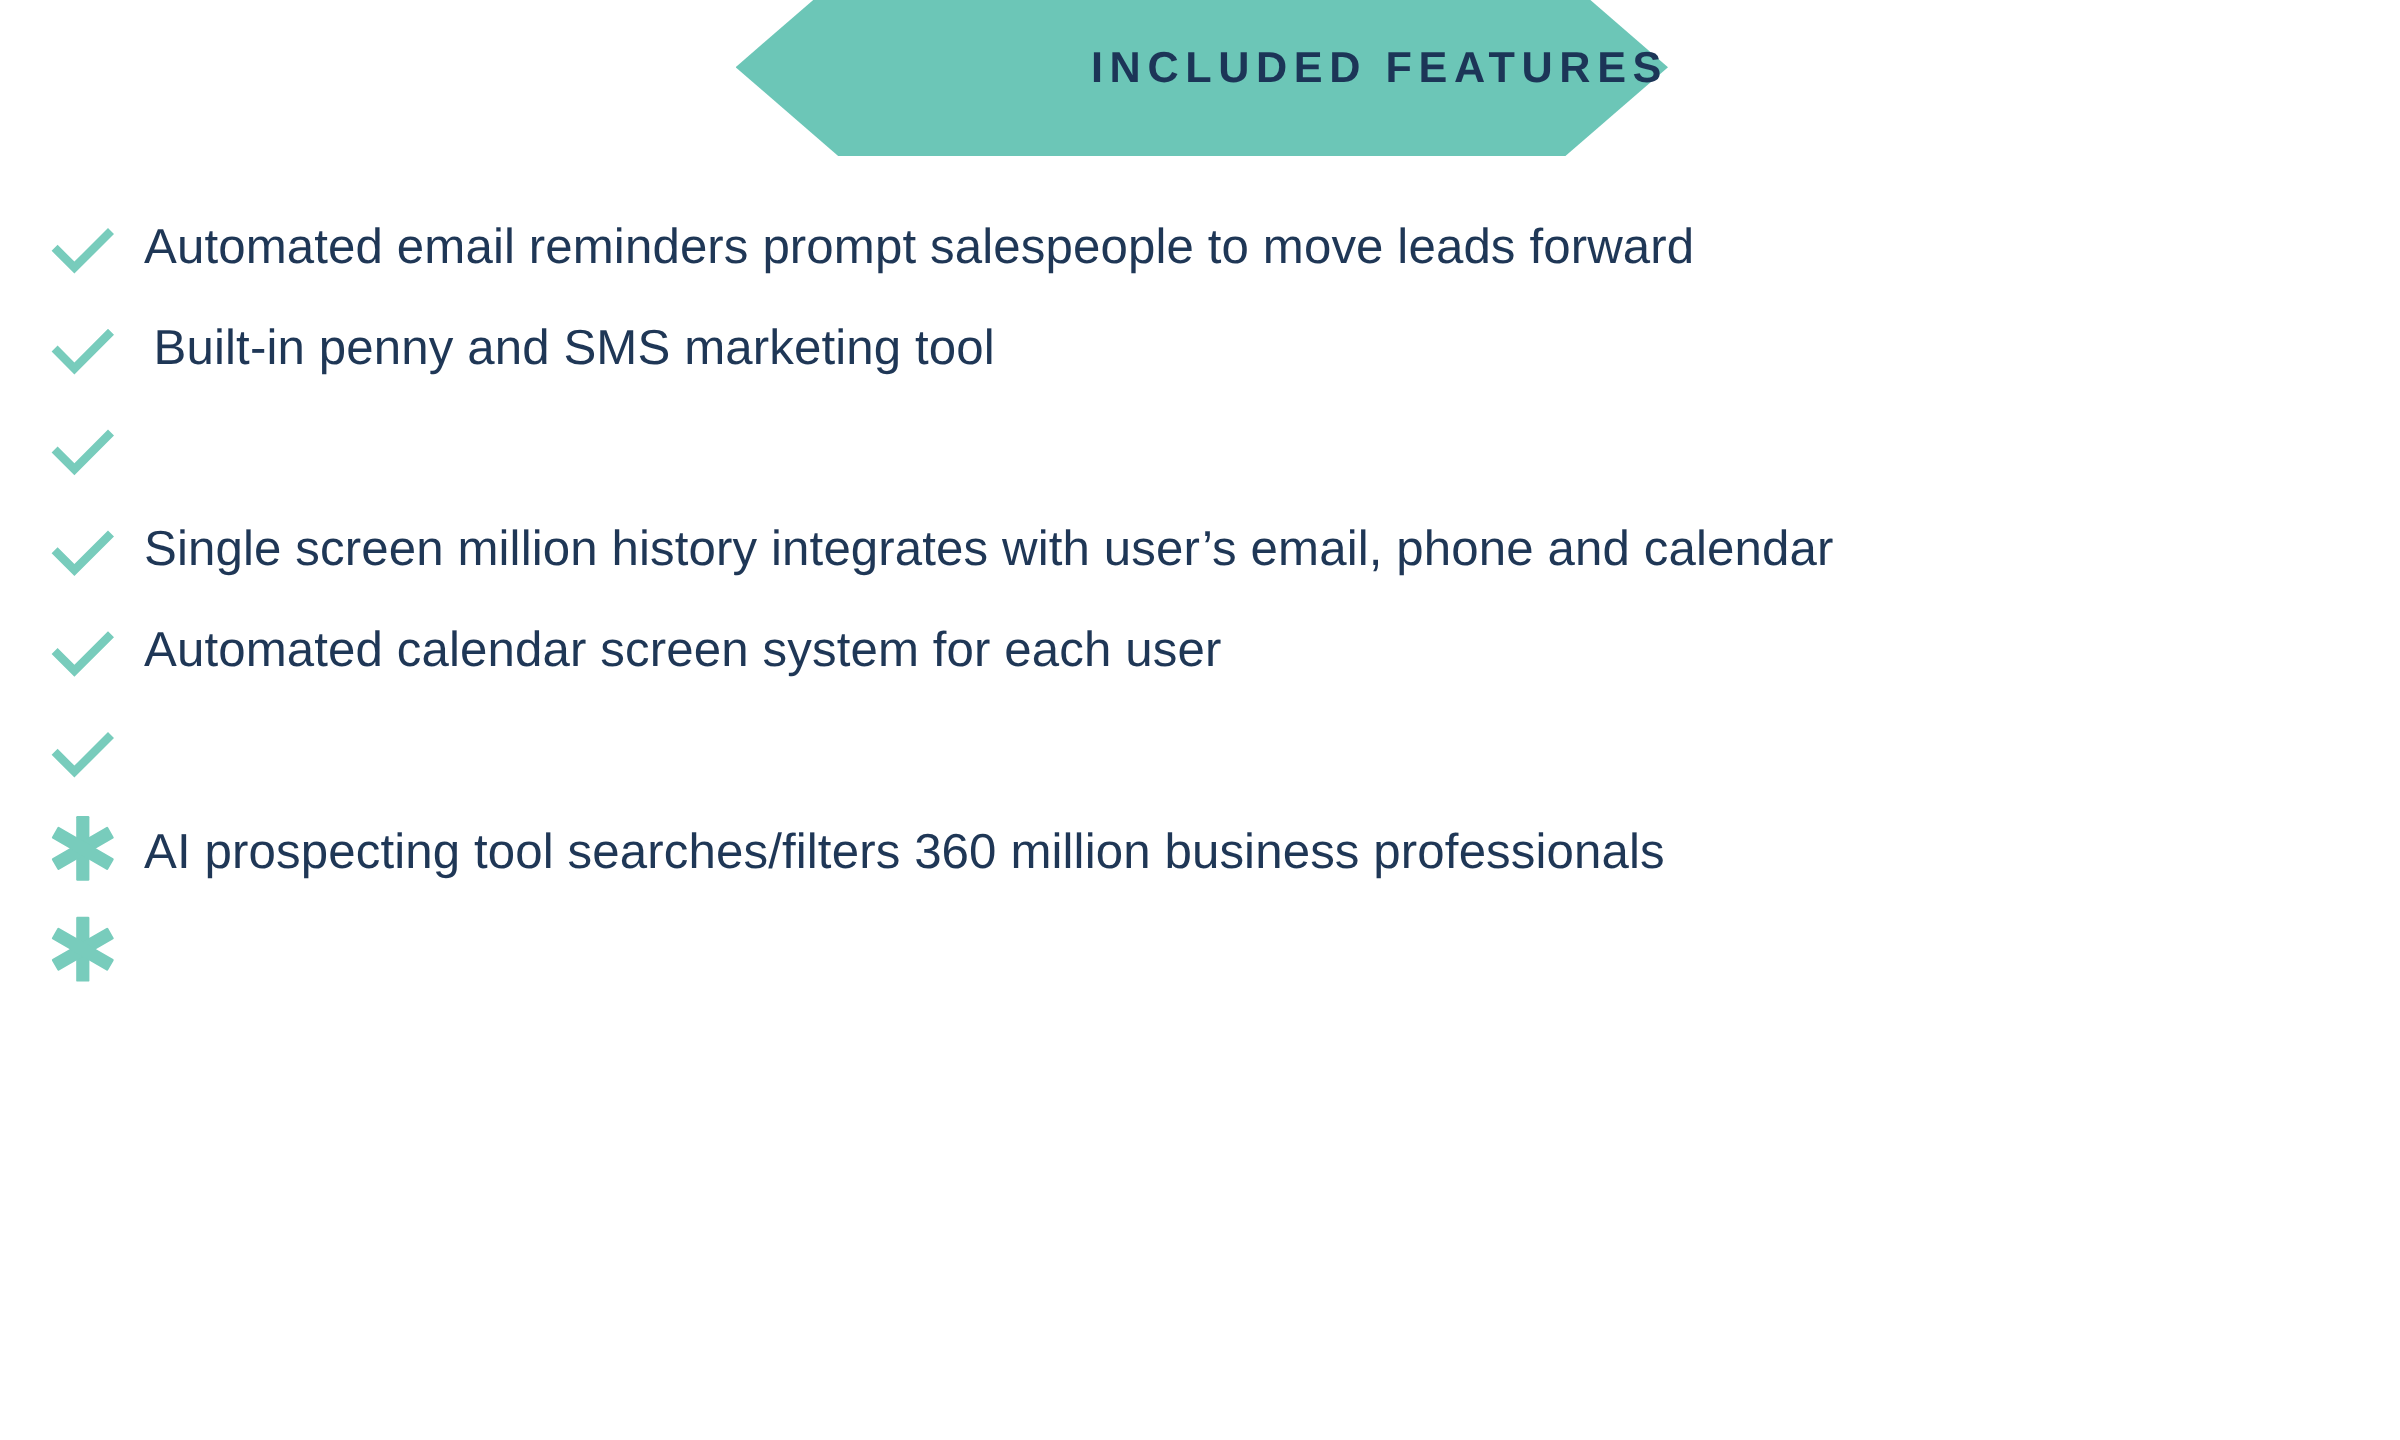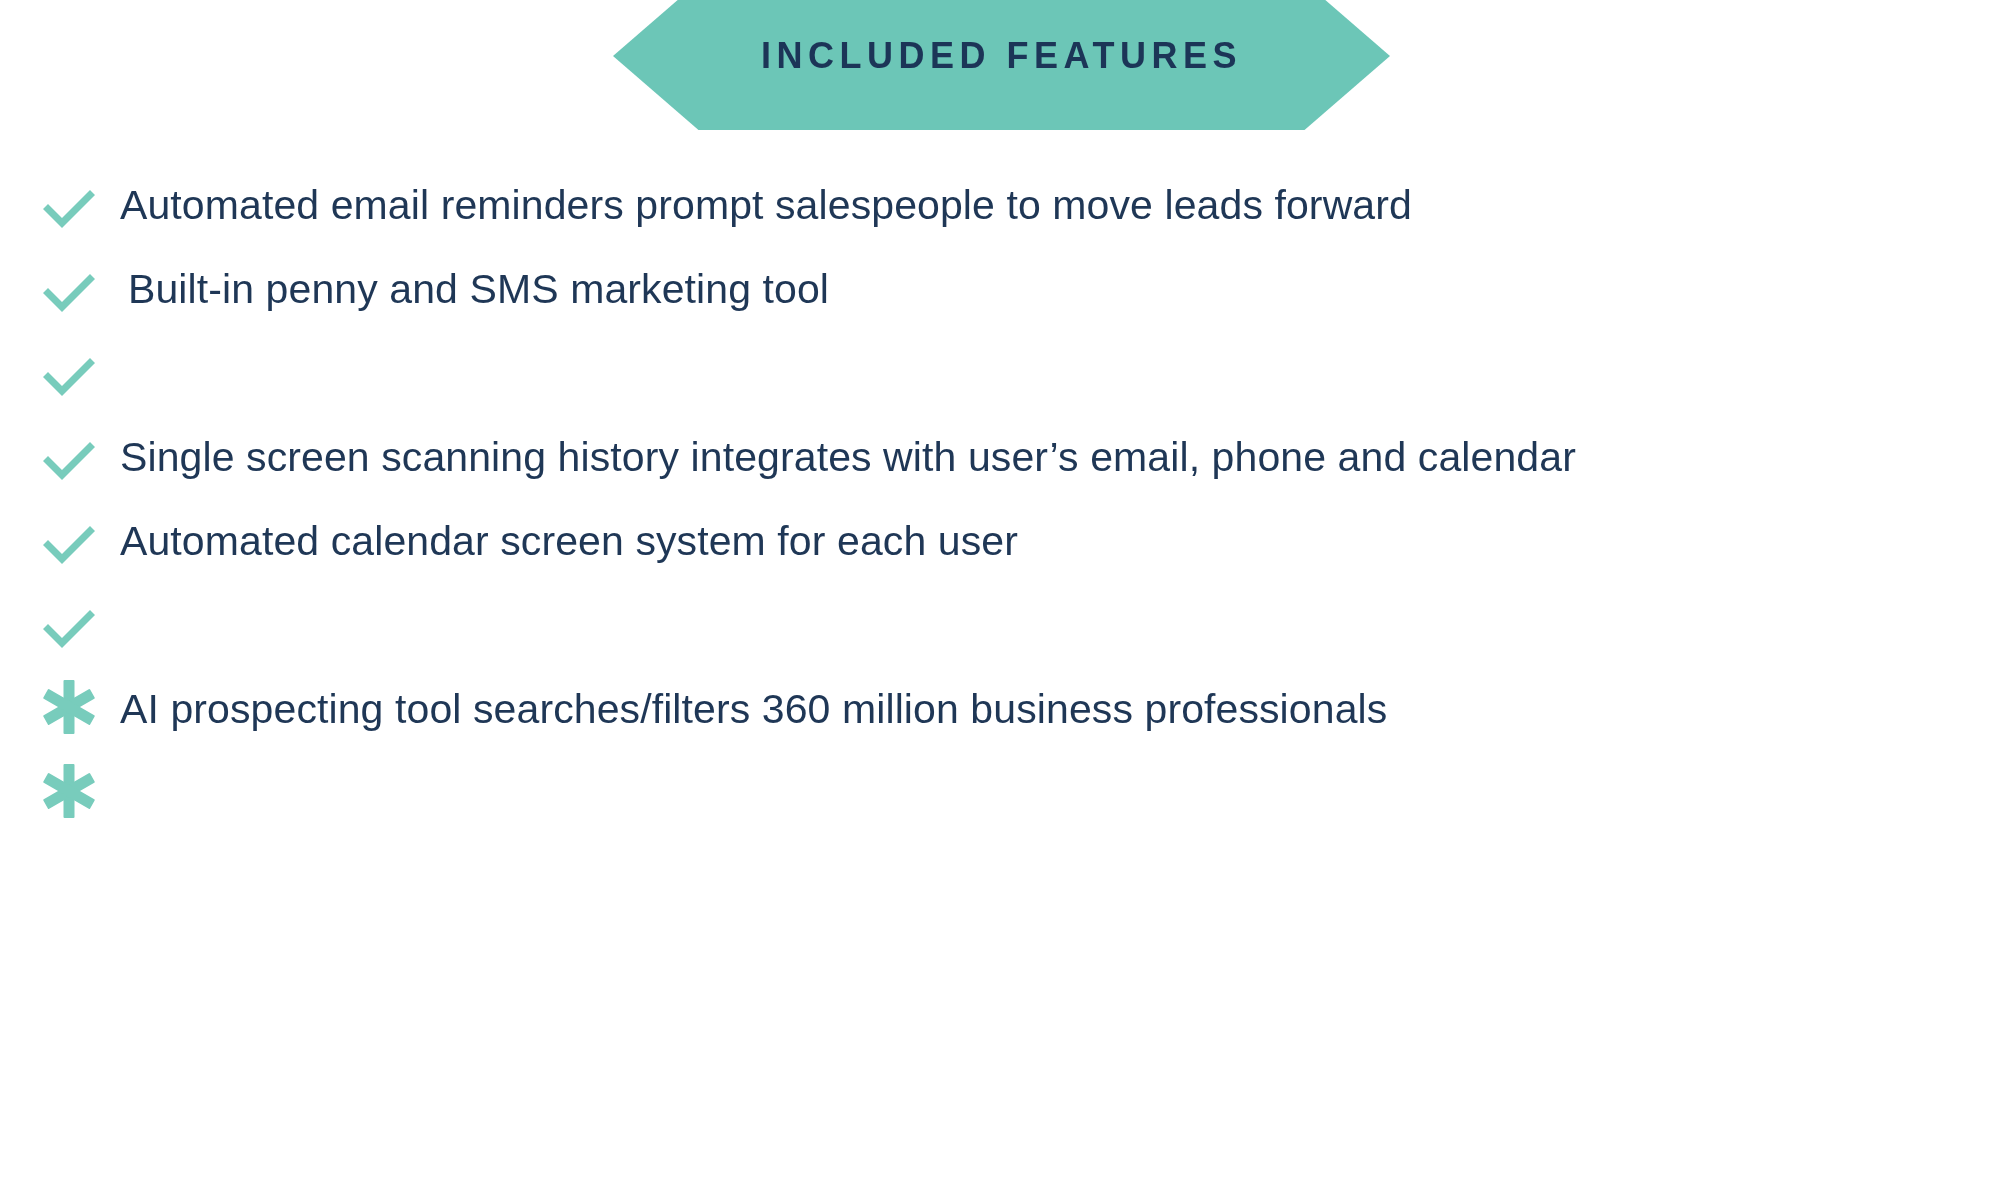--- a/index.html
+++ b/index.html
@@ -29,21 +29,21 @@
     background: #6cc6b7;
     -webkit-clip-path: polygon(0% 50%, 11% 0%, 89% 0%, 100% 50%, 89% 100%, 11% 100%);
     clip-path: polygon(0% 50%, 11% 0%, 89% 0%, 100% 50%, 89% 100%, 11% 100%);
   }
   .banner-label {
     position: absolute;
     left: 0;
     right: 0;
     top: 50%;
     transform: translateY(-50%);
-    text-align: center;
+    text-align: right;
     color: #1c3557;
     font-family: "Liberation Sans Narrow", "Liberation Sans", sans-serif;
     font-size: 36px;
     font-weight: 700;
     letter-spacing: 5.5px;
     line-height: 1;
     white-space: nowrap;
   }
 
   
@@ -135,21 +135,21 @@
       </div>
     </div>
     <div class="feature-row">
       <div class="icon-cell">
         <span class="check-icon">
           <svg width="58" height="46" viewBox="0 0 58 46">
             <path d="M3 23 L8 18 L22 32 L50 4 L55 9 L22 42 Z" fill="#78ccbc"></path>
           </svg>
         </span>
       </div>
-      <div class="feature-text">Single screen scanning history integrates with user’s email, phone and calendar</div>
+      <div class="feature-text">Single screen million history integrates with user’s email, phone and calendar</div>
     </div>
     <div class="feature-row">
       <div class="icon-cell">
         <span class="check-icon">
           <svg width="58" height="46" viewBox="0 0 58 46">
             <path d="M3 23 L8 18 L22 32 L50 4 L55 9 L22 42 Z" fill="#78ccbc"></path>
           </svg>
         </span>
       </div>
       <div class="feature-text">Automated calendar screen system for each user</div>

